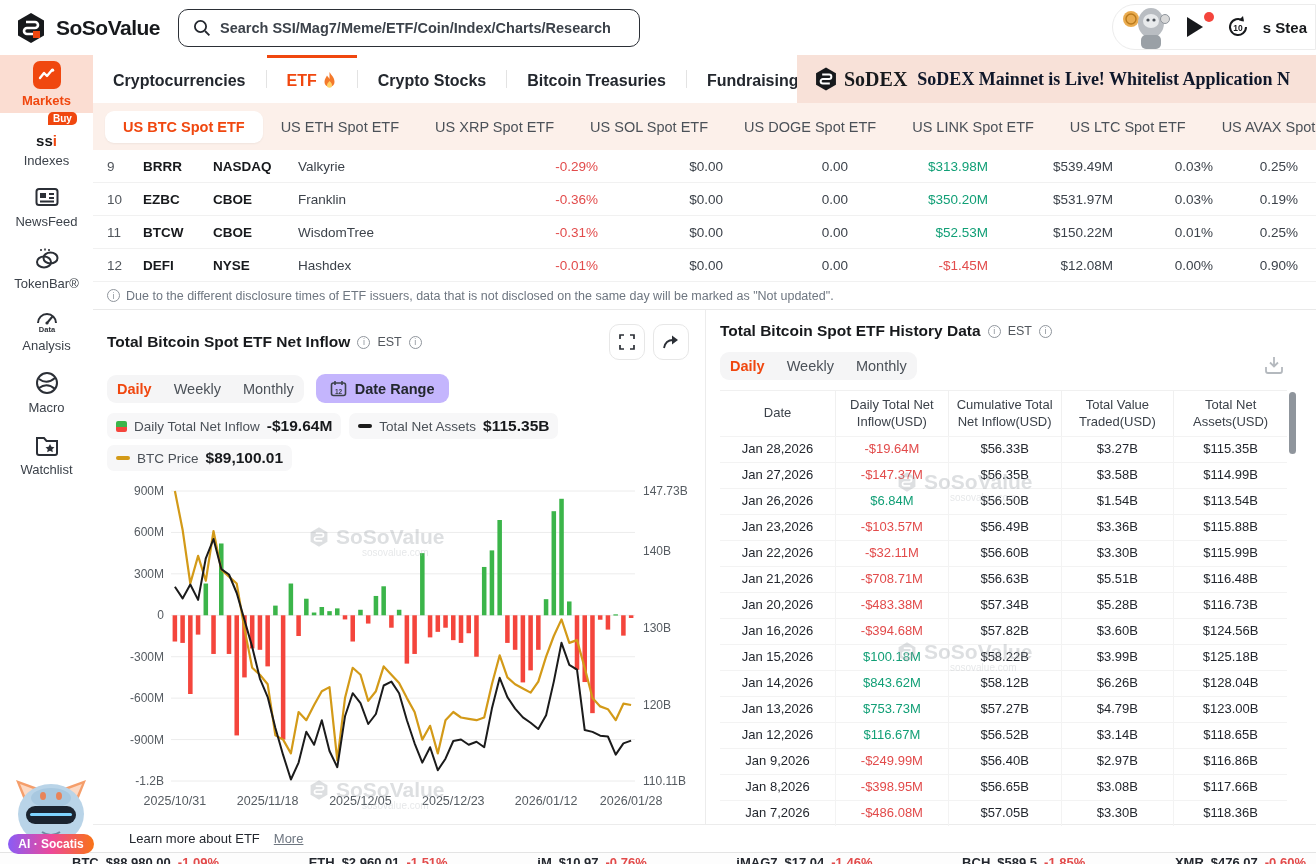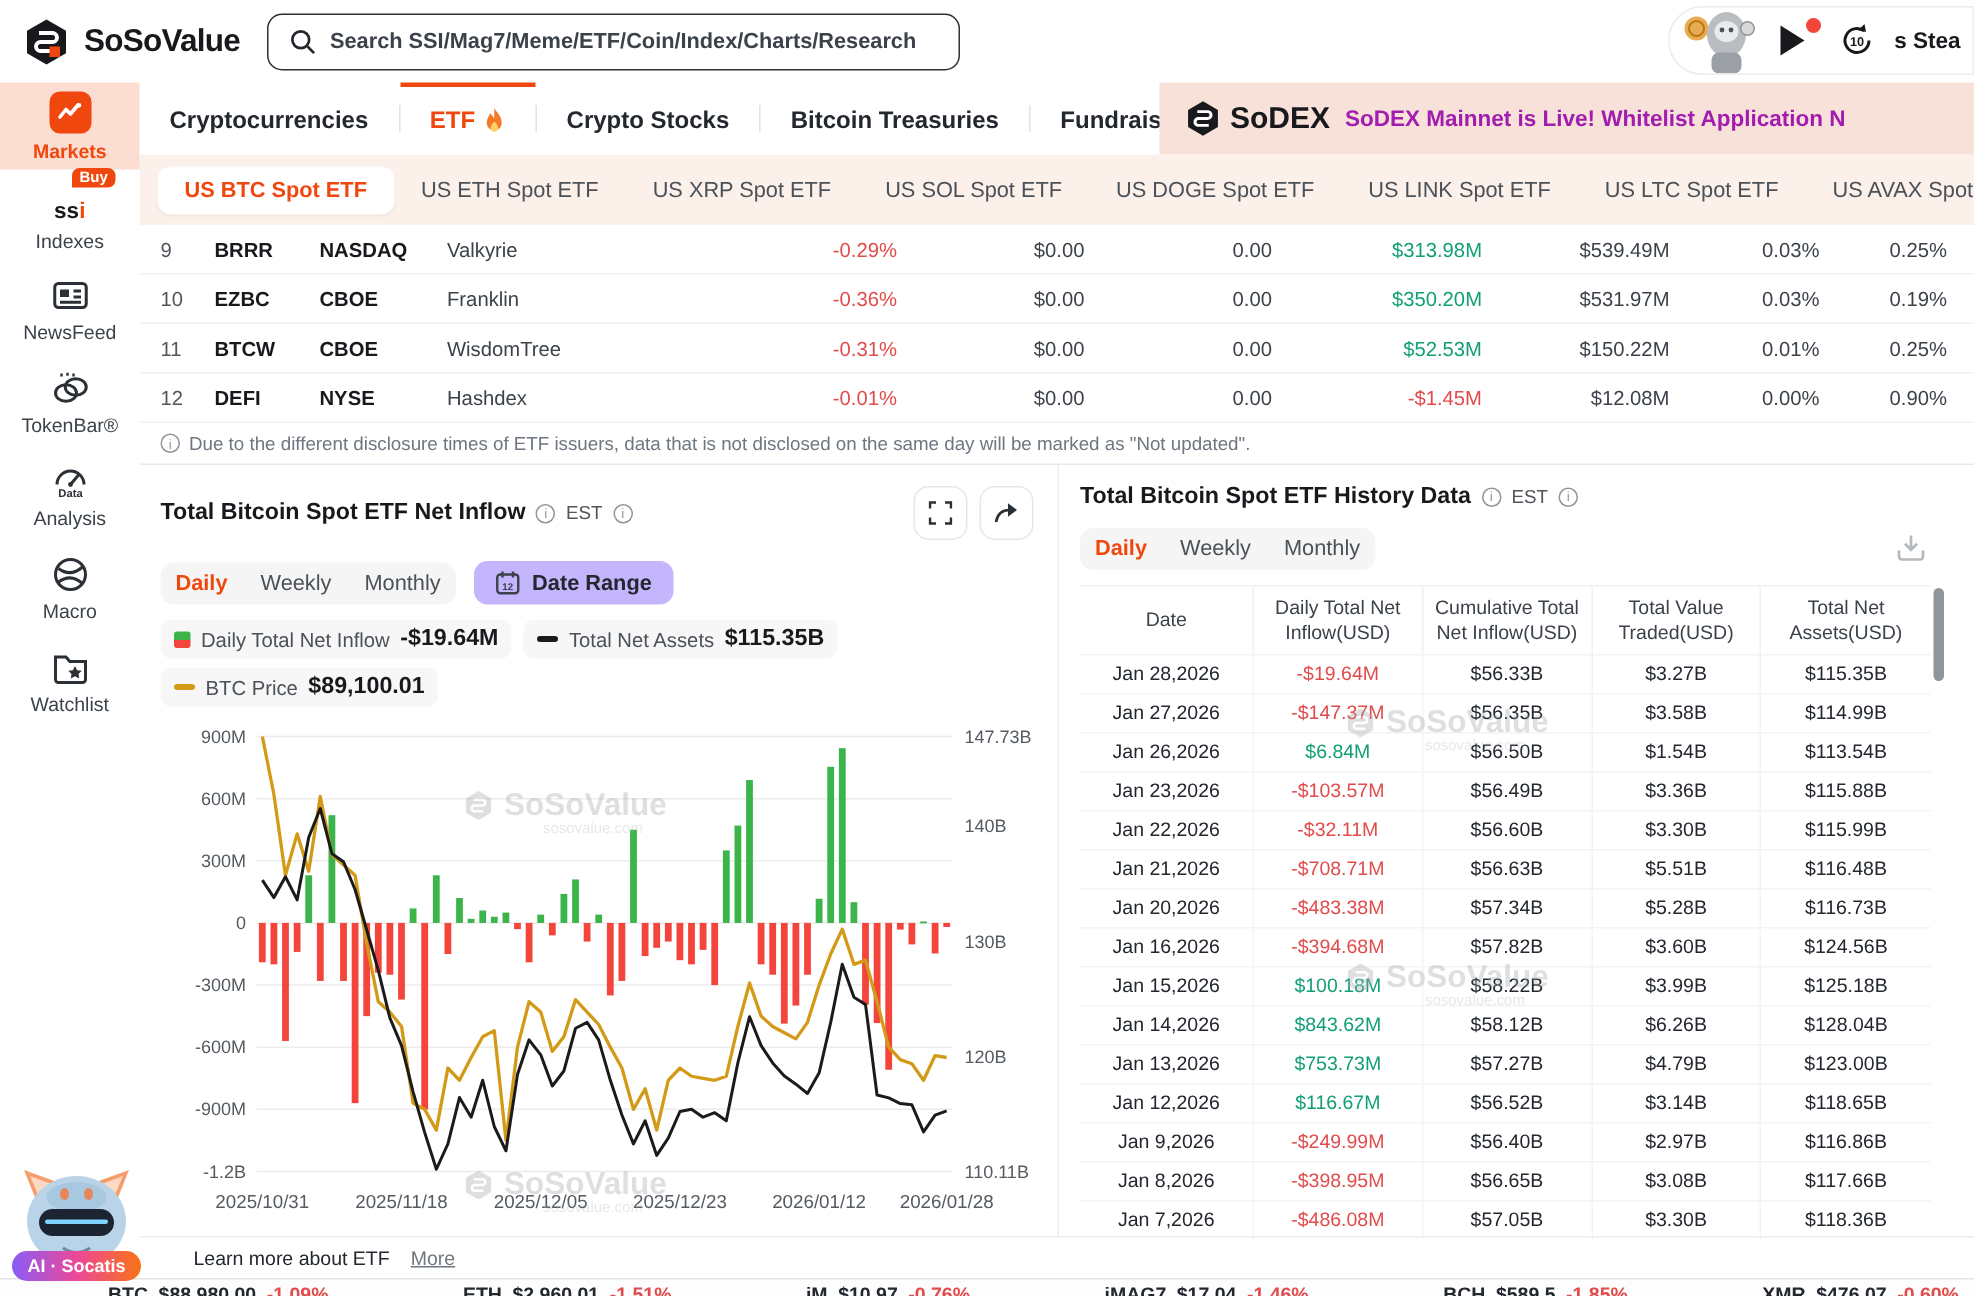--- a/index.html
+++ b/index.html
@@ -35,23 +35,23 @@
   .gicon { width:26px; height:26px; color:#2b2f36; }
 
   
   #main { position:absolute; left:93px; top:55px; width:1223px; height:809px; background:#fff; }
 
   
   #tabbar { height:48px; display:flex; align-items:stretch; background:#fff; position:relative; }
   .main-tab { display:flex; align-items:center; gap:5px; padding:0 20px; font-size:16px; font-weight:bold; color:#23272e; cursor:pointer; position:relative; border-top:3px solid transparent;justify-content:center; }
   .main-tab.active { color:#f0470f; border-top:3px solid #f0470f; }
   .tab-sep { width:1px; height:18px; background:#e3e3e3; align-self:center; }
-  #sodex-banner { position:absolute; right:0; top:0; height:48px; left:680px; background:#f8e1d8; display:flex; align-items:center; gap:10px; padding-left:16px; overflow:hidden; }
+  #sodex-banner { position:absolute; right:0; top:0; height:48px; left:704px; background:#f8e1d8; display:flex; align-items:center; gap:10px; padding-left:16px; overflow:hidden;font-family:Liberation Serif, serif; }
   .sodex-logo { display:flex; align-items:center; gap:5px; font-size:20px; font-weight:bold; color:#17191c; white-space:nowrap; }
-  .sodex-msg { font-size:15px; font-weight:bold; color:#a21caf; white-space:nowrap; }
+  .sodex-msg { font-size:18px; font-weight:bold; color:#0f172a; white-space:nowrap; }
 
   
   #subtabs { height:47px; background:#fcf0ea; display:flex; align-items:center; padding:0 12px; gap:0; overflow:hidden; white-space:nowrap; }
   .subtab { font-size:14.5px; color:#4b5158; padding:8px 18px; cursor:pointer; display:flex; align-items:center; gap:6px; }
   .subtab.active { background:#fff; color:#f0470f; font-weight:bold; border-radius:9px; box-shadow:0 1px 2px rgba(0,0,0,.05);justify-content:flex-end; }
   .subtab-sep { width:1px; height:14px; background:#dccfc9; }
 
   
   #etf-table { height:132px; }
   .etf-row { display:grid; grid-template-columns:36px 70px 85px 200px 100px 125px 125px 140px 125px 100px 85px; align-items:center; height:33px; border-bottom:1px solid #f1f1f1; padding-left:14px; padding-right:18px; font-size:13.5px; cursor:pointer; }

